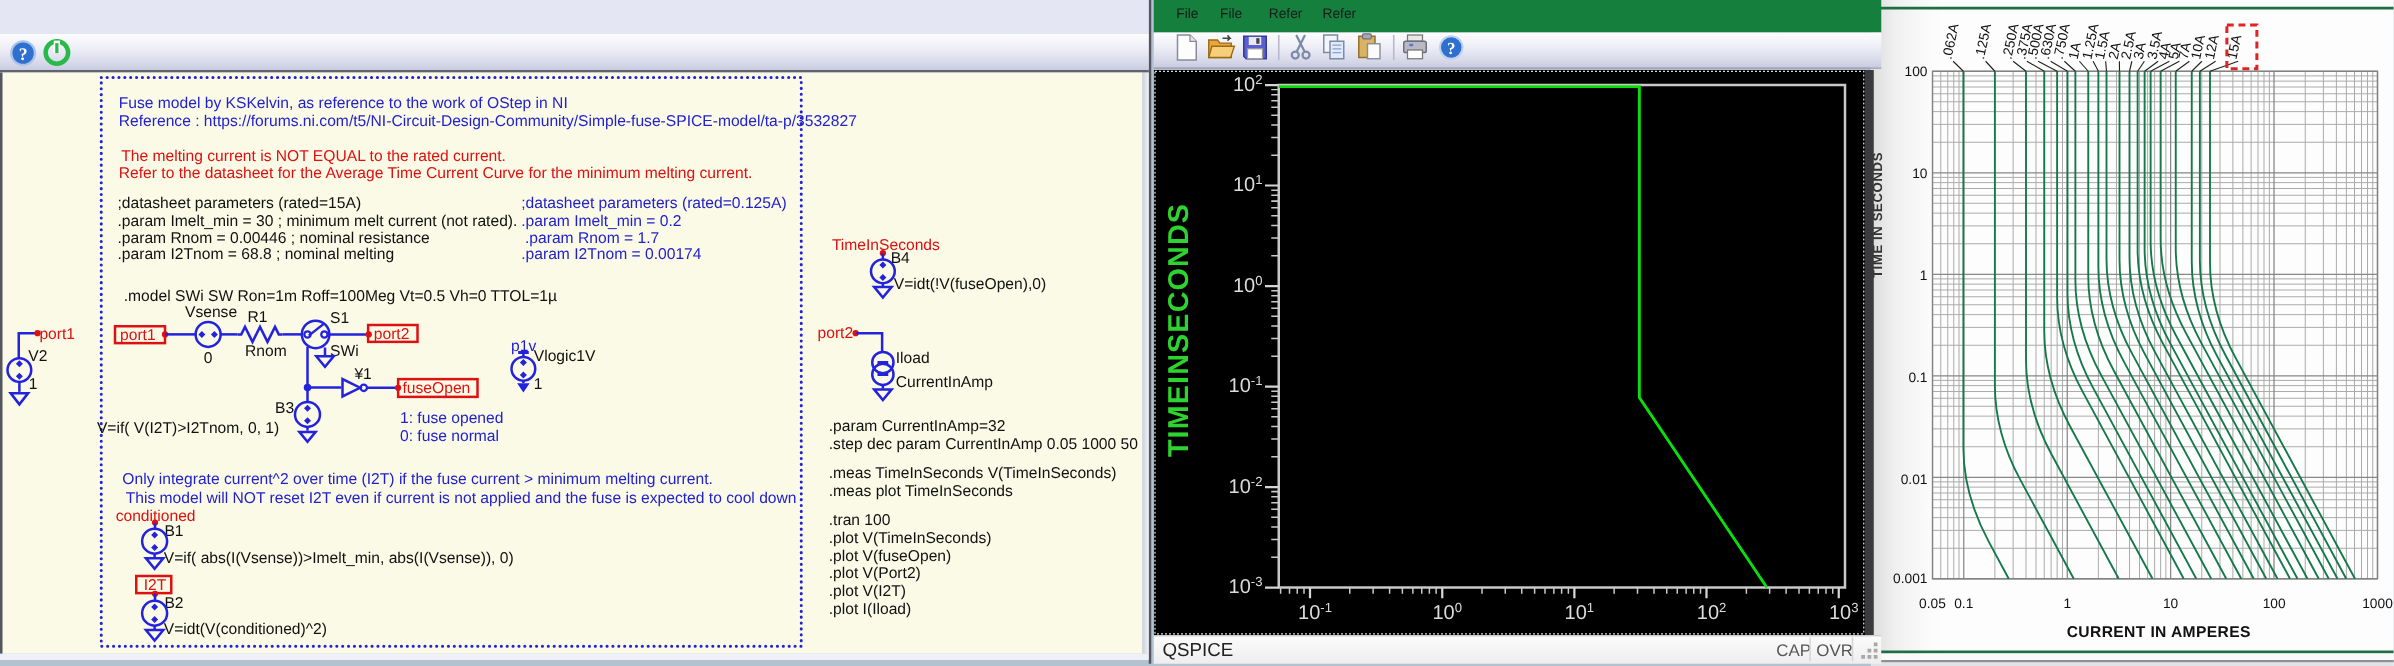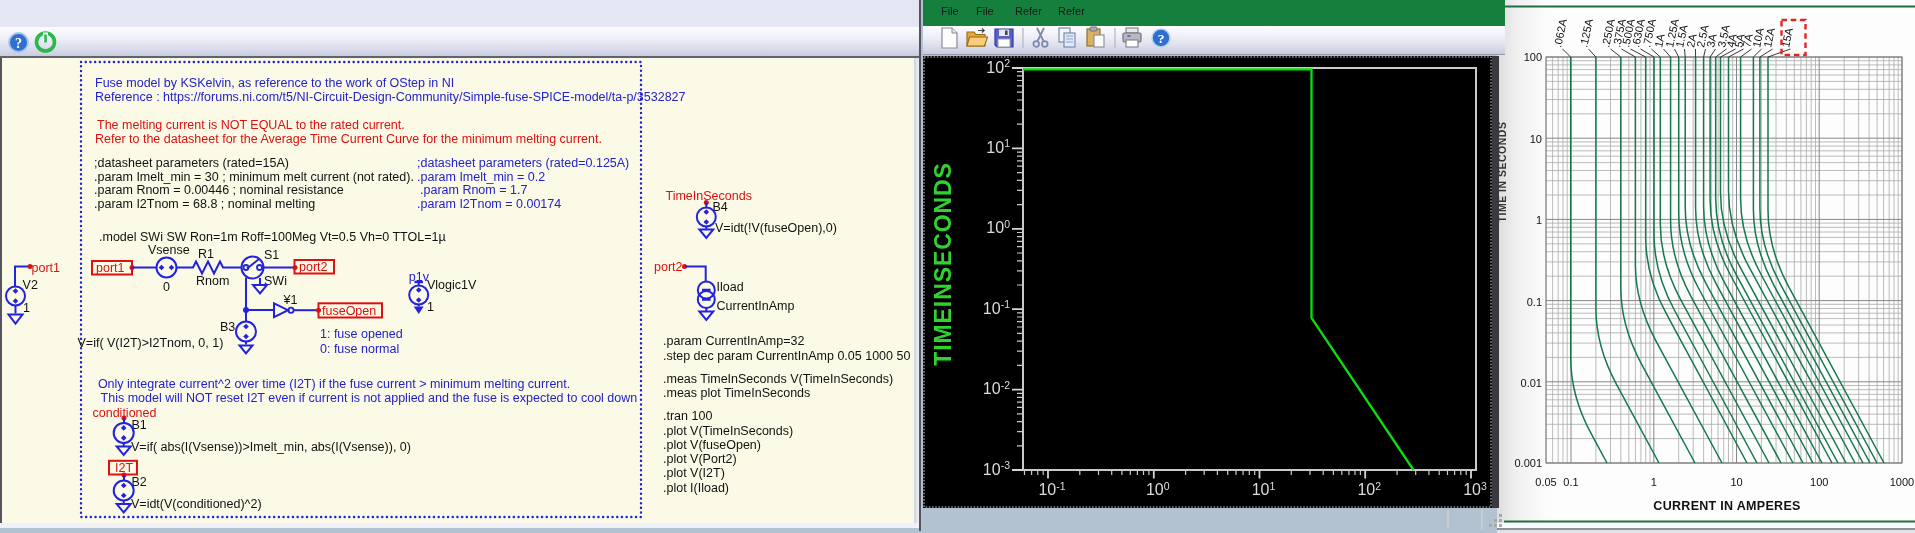--- a/index.html
+++ b/index.html
@@ -140,20 +140,25 @@
 <text x="1008" y="394.1" text-anchor="end" font-size="16" fill="#dcdcdc">10<tspan dy="-5.5" font-size="10.5">-2</tspan></text>
 <text x="1008" y="474.5" text-anchor="end" font-size="16" fill="#dcdcdc">10<tspan dy="-5.5" font-size="10.5">-3</tspan></text>
 <text x="1050" y="495" text-anchor="middle" font-size="16" fill="#dcdcdc">10<tspan dy="-5.5" font-size="10.5">-1</tspan></text>
 <text x="1155.8" y="495" text-anchor="middle" font-size="16" fill="#dcdcdc">10<tspan dy="-5.5" font-size="10.5">0</tspan></text>
 <text x="1261.5" y="495" text-anchor="middle" font-size="16" fill="#dcdcdc">10<tspan dy="-5.5" font-size="10.5">1</tspan></text>
 <text x="1367.3" y="495" text-anchor="middle" font-size="16" fill="#dcdcdc">10<tspan dy="-5.5" font-size="10.5">2</tspan></text>
 <text x="1473" y="495" text-anchor="middle" font-size="16" fill="#dcdcdc">10<tspan dy="-5.5" font-size="10.5">3</tspan></text>
 <polyline points="1021,69.3 1309.5,69.3 1309.5,318 1411.5,470" fill="none" stroke="#0bdf0b" stroke-width="2.3"></polyline>
 <text transform="translate(948.5,264) rotate(-90)" text-anchor="middle" font-size="23" font-weight="bold" fill="#2fd32f" letter-spacing="0.9">TIMEINSECONDS</text>
   </svg>
+  <div class="abs" id="pwstatus">
+     <span class="abs" style="left:7px;top:3px">QSPICE</span>
+     <span class="abs so" style="left:498px;top:4px">CAP</span>
+     <span class="abs so" style="left:530px;top:4px">OVR</span>
+  </div>
   <svg class="abs" style="left:2px;top:508px" width="582" height="23" viewBox="0 0 582 23">
     <path d="M525 2 V21 M559 2 V21" stroke="#d4d4d4" stroke-width="1.2"></path>
     <g fill="#a8a8a8">
         <rect x="576" y="16" width="3" height="3"></rect>
         <rect x="576" y="11" width="3" height="3"></rect>
         <rect x="576" y="6" width="3" height="3"></rect>
         <rect x="571" y="16" width="3" height="3"></rect>
         <rect x="571" y="11" width="3" height="3"></rect>
         <rect x="566" y="16" width="3" height="3"></rect>
       </g>

